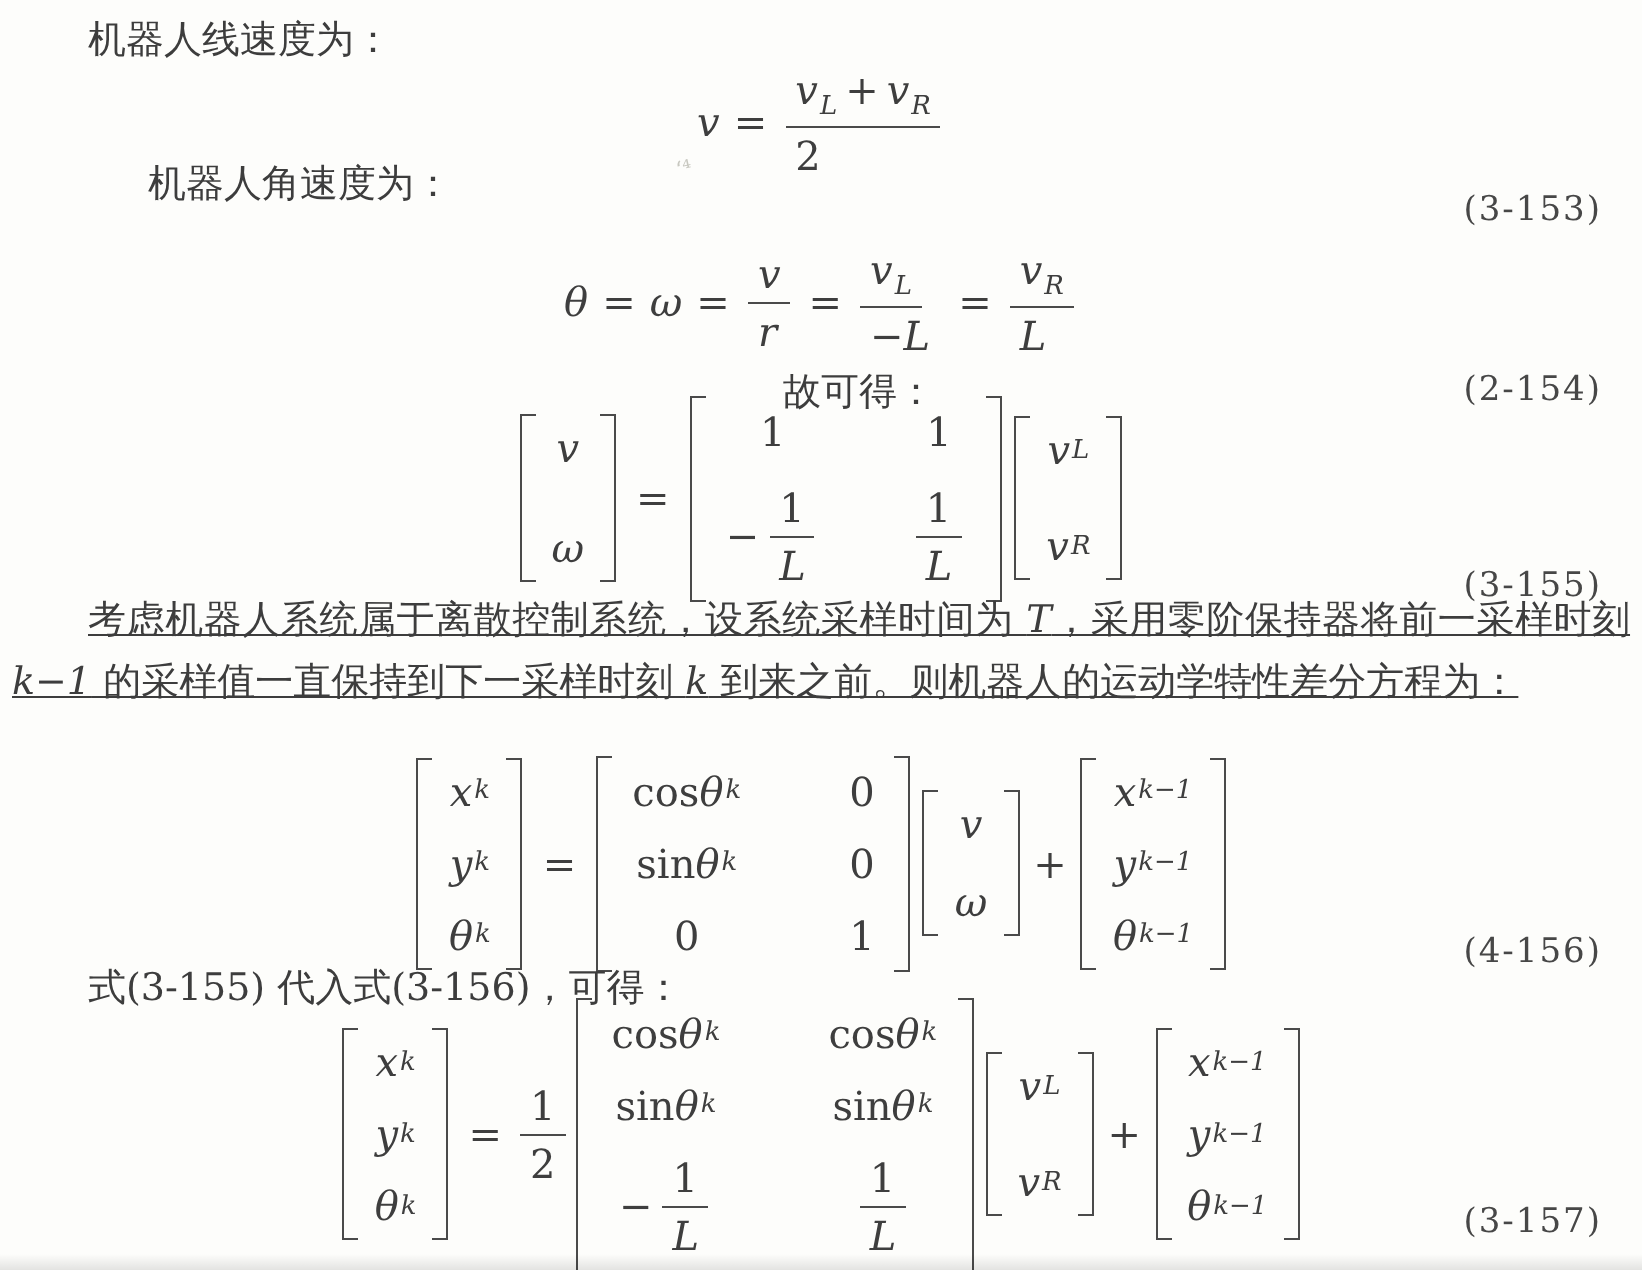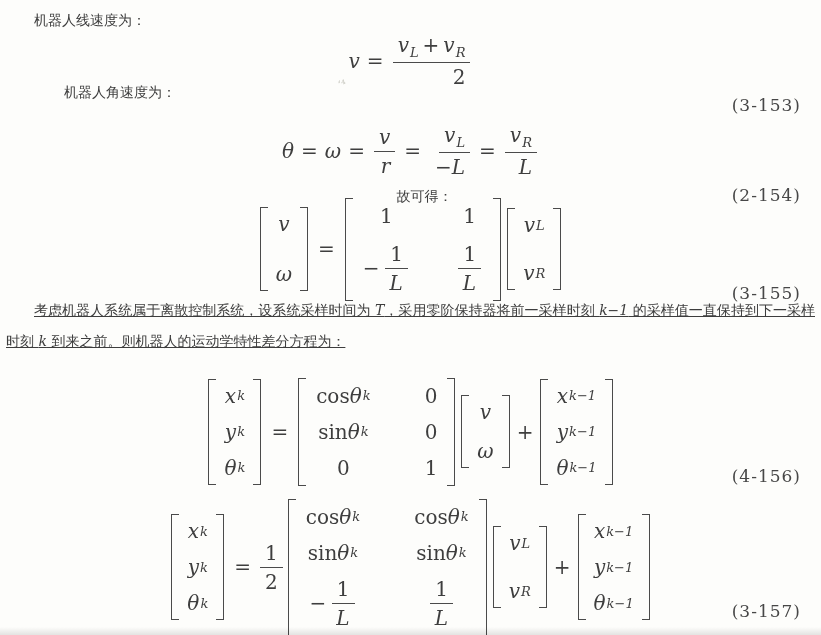--- a/index.html
+++ b/index.html
@@ -8,21 +8,21 @@
     width:821px;height:635px;
     background:#fdfdfb;
     overflow:hidden;
     font-family:"DejaVu Serif", serif;
     color:#3e3e3e;
   }
   
   .para{
     position:absolute;left:0;right:0;
     padding:0 6px;
-    font-size:14px;line-height:31px;
+    font-size:19px;line-height:31px;
     text-indent:2em;
     color:#3d3d3d;
     font-family:"DejaVu Serif", serif;
   }
   .para.just{text-align:justify;text-decoration:underline;}
   .pmi{font-style:italic;font-family:"DejaVu Serif",serif;}
   
   .disp{
     position:absolute;left:0;right:0;
     display:flex;justify-content:center;align-items:center;
@@ -36,21 +36,21 @@
   .mrow{
     display:inline-flex;align-items:center;
     font-size:20px;color:#3e3e3e;
     font-family:"DejaVu Serif", serif;
   }
   .mi{font-style:italic;}
   .rel{margin:0 7px;}
   .op{margin:0 4px;}
   sub.ms{font-size:13px;font-style:italic;margin-left:1px;letter-spacing:0;}
   
-  .frac{display:inline-flex;flex-direction:column;align-items:flex-end;margin:0 2px;}
+  .frac{display:inline-flex;flex-direction:column;align-items:flex-start;margin:0 2px;}
   .fnum{border-bottom:1.3px solid #4a4a4a;padding:0 5px 2px;text-align:center;white-space:nowrap;}
   .fden{padding:2px 5px 0;text-align:center;white-space:nowrap;}
   
   .vec{display:inline-flex;align-items:stretch;margin:0 3px;}
   .vb{width:7px;border-top:1.5px solid #4a4a4a;border-bottom:1.5px solid #4a4a4a;}
   .vb.l{border-left:1.5px solid #4a4a4a;}
   .vb.r{border-right:1.5px solid #4a4a4a;}
   .vbody{
     display:flex;flex-direction:column;justify-content:center;align-items:center;
     padding:5px 8px;
@@ -249,20 +249,23 @@
               <span class="mi">θ</span>
               <sub class="ms">k−1</sub>
             </span>
         </span>
         <span class="vb r"></span>
       </span>
     </span>
     <span class="eqnum">(4-156)</span>
   </div>
 
+  <div class="para" style="top:479px;">
+    <span>式(3-155) 代入式(3-156)，可得：</span>
+  </div>
 
   <div class="disp" style="top:503px;height:128px;">
     <span class="mrow">
       <span class="vec">
         <span class="vb l"></span>
         <span class="vbody g12">
           <span class="cell">
               <span class="mi">x</span>
               <sub class="ms">k</sub>
             </span>

